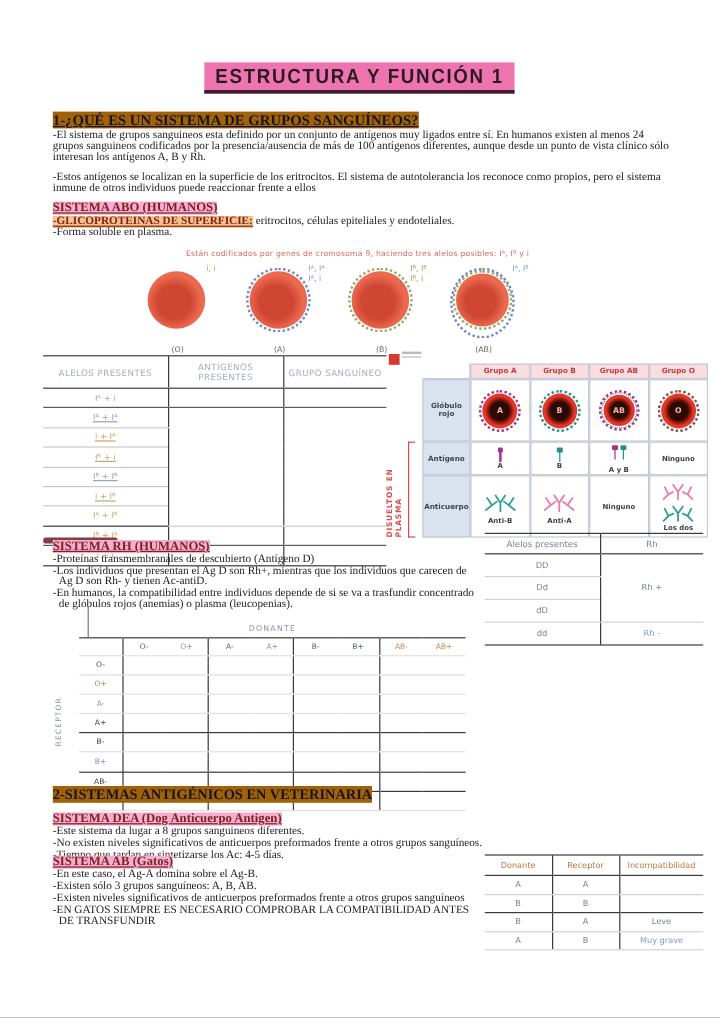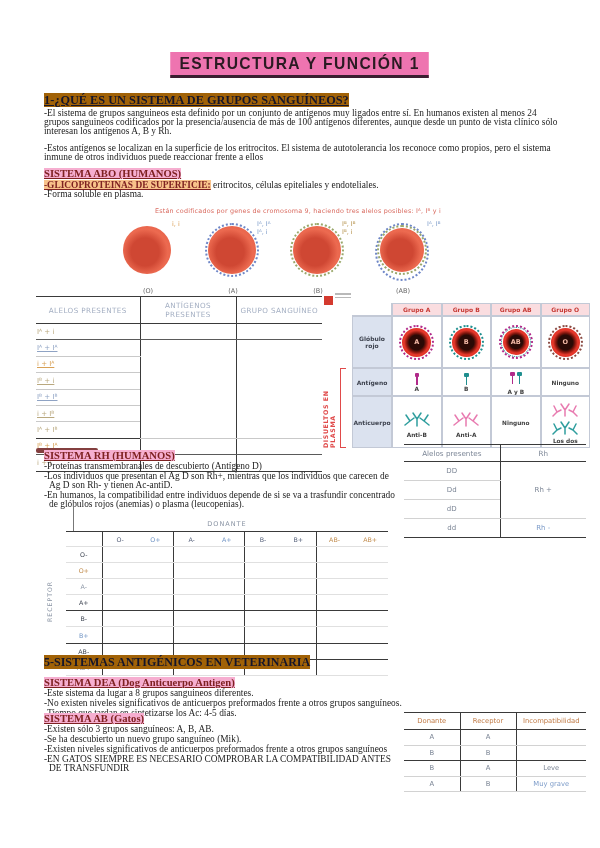--- a/index.html
+++ b/index.html
@@ -44,21 +44,21 @@
       font-size:6.5px;color:#666;font-family:"DejaVu Sans",sans-serif;}
 
   
   table{border-collapse:collapse;}
   .t-alleles{width:286px;table-layout:fixed;font-size:7px;}
   .t-alleles th{font-weight:normal;color:#a3aec2;font-size:7.2px;letter-spacing:.4px;
       border-bottom:1.2px solid #3a3a3a;height:24px;vertical-align:middle;}
   .t-alleles th,.t-alleles td{border-left:1.2px solid #3a3a3a;}
   .t-alleles th:first-child,.t-alleles td:first-child{border-left:none;}
   .t-alleles{border-top:1.4px solid #3a3a3a;border-bottom:1.4px solid #3a3a3a;}
-  .t-alleles td{height:13.4px;text-align:left;vertical-align:middle;color:#b9a87e;margin-top:20px;}
+  .t-alleles td{height:13.4px;text-align:center;vertical-align:middle;color:#b9a87e;margin-top:20px;}
   .t-alleles tr.sep-light td{border-bottom:1px solid #c9c9c9;text-decoration:underline;}
   .t-alleles tr.sep-dark td{border-bottom:1.4px solid #3a3a3a;}
   .t-alleles tr.sep-med td{border-bottom:1px solid #5a5a5a;}
   .t-alleles tr:nth-child(3) td:first-child,
   .t-alleles tr:nth-child(6) td:first-child{color:#8fa3c4;}
   .t-alleles tr:nth-child(1) td:first-child,
   .t-alleles tr:nth-child(4) td:first-child,
   .t-alleles tr:nth-child(9) td:first-child{color:#d8a055;}
   .smudge{width:62px;height:5px;background:#6d1d1d;border-radius:2px;opacity:.85;}
 
@@ -480,38 +480,38 @@
           <td></td>
         <td class="vdark"></td>
           <td></td>
         <td class="vdark"></td>
           <td></td>
       </tr>
     </tbody>
   </table>
 
   <div class="abs h-blue" style="top:655px;left:44px;font-size:12px;">
-    <b style="text-decoration:none;">5-SISTEMAS ANTIGÉNICOS EN VETERINARIA</b>
+    <b style="text-decoration:none;">2-SISTEMAS ANTIGÉNICOS EN VETERINARIA</b>
   </div>
 
   <div class="abs h-sys" style="top:677px;left:44px;">
     <b>SISTEMA DEA (Dog Anticuerpo Antigen)</b>
   </div>
   <div class="abs body-txt" style="top:689px;left:44px;width:520px;">
     <div class="bullet">-Este sistema da lugar a 8 grupos sanguineos diferentes.</div>
     <div class="bullet">-No existen niveles significativos de anticuerpos preformados frente a otros grupos sanguíneos.</div>
     <div class="bullet">-Tiempo que tardan en sintetizarse los Ac: 4-5 días.</div>
   </div>
 
   <div class="abs h-sys" style="top:713px;left:44px;">
     <b>SISTEMA AB (Gatos)</b>
   </div>
   <div class="abs body-txt" style="top:725px;left:44px;width:352px;">
+    <div class="bullet">-En este caso, el Ag-A domina sobre el Ag-B.</div>
     <div class="bullet">-Existen sólo 3 grupos sanguíneos: A, B, AB.</div>
-    <div class="bullet">-Se ha descubierto un nuevo grupo sanguíneo (Mik).</div>
     <div class="bullet">-Existen niveles significativos de anticuerpos preformados frente a otros grupos sanguíneos</div>
     <div class="bullet">-EN GATOS SIEMPRE ES NECESARIO COMPROBAR LA COMPATIBILIDAD ANTES DE TRANSFUNDIR</div>
   </div>
 
   <table class="t-cats hand abs" style="top:712px;left:404px;">
     <colgroup>
         <col style="width:56px">
         <col style="width:56px">
         <col style="width:70px">
       </colgroup>

